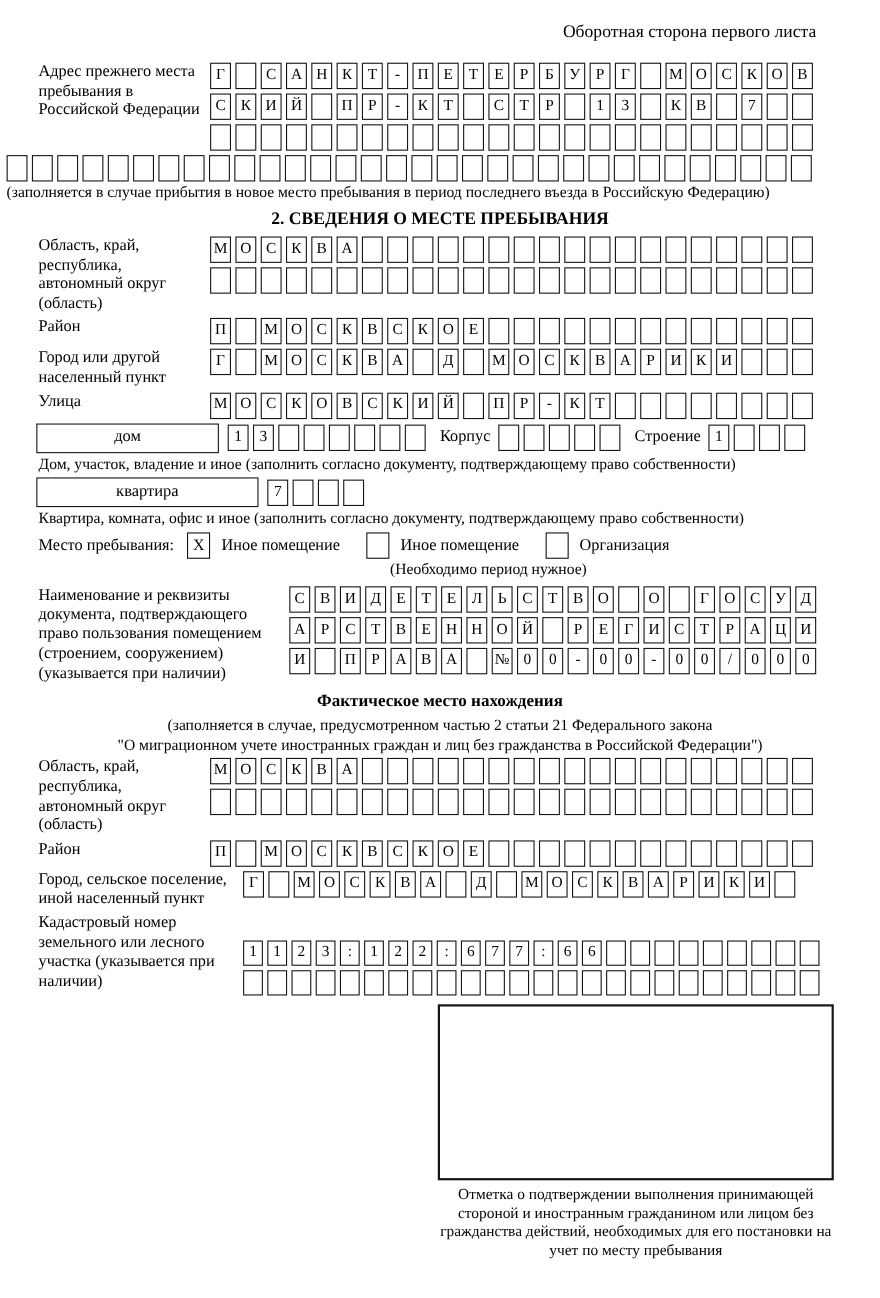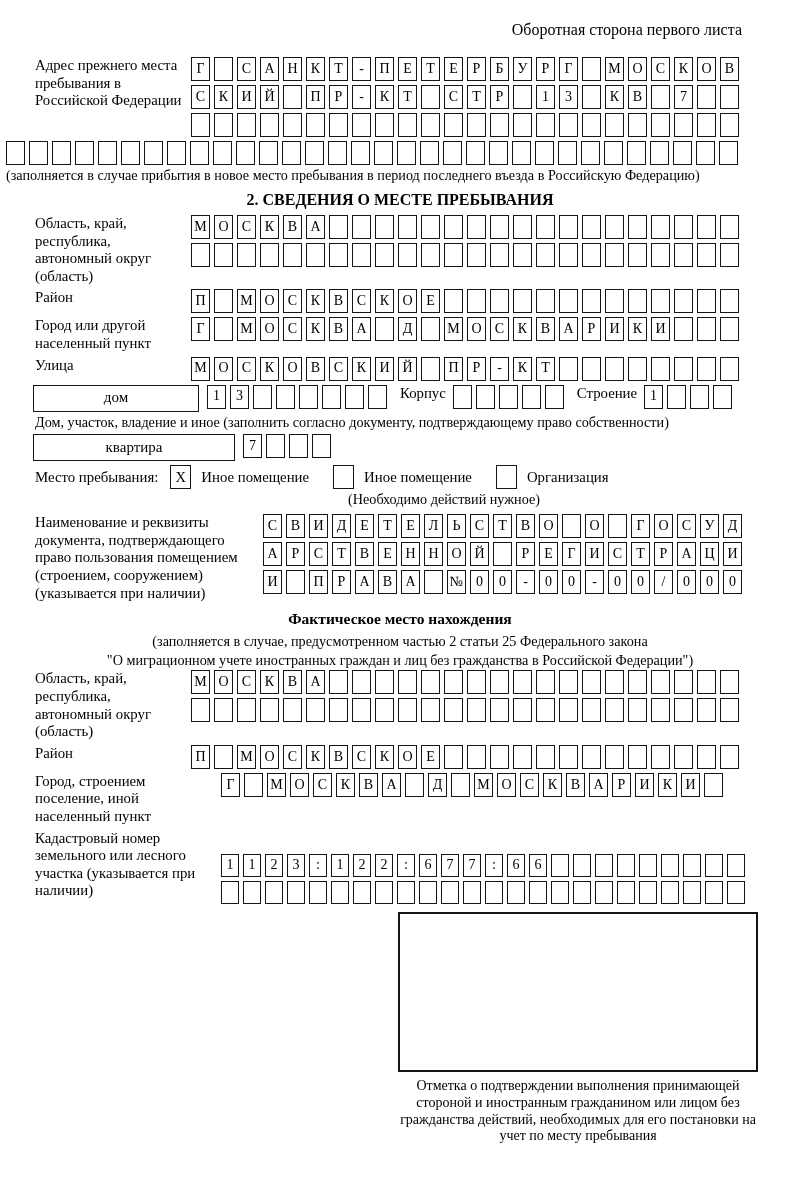--- a/index.html
+++ b/index.html
@@ -19,21 +19,21 @@
     flex:0 0 19px;width:19px;height:24px;box-sizing:border-box;
     border:1.8px solid #151515;display:flex;align-items:center;justify-content:center;
     font-size:14px;background:#fff;
   }
   .sm .cell{flex:0 0 18px;width:18px;height:23px;}
   .fullrow{margin:4px 0 0 6px;}
   .note{font-size:14.2px;text-align:left;margin:2px 6px 4px 6px;}
   .sec-title{font-weight:bold;font-size:16px;text-align:center;margin:6px 0 6px 0;}
   .fact-title{font-weight:bold;font-size:15.5px;text-align:center;margin:8px 0 4px 0;}
   .fact-note{font-size:14.2px;text-align:center;margin:0 0 2px 0;}
-  .house-row{display:flex;margin:4px 0 2px 33px;}
+  .house-row{display:flex;align-items:center;margin:4px 0 2px 33px;}
   .wbox{height:27px;box-sizing:border-box;border:1.8px solid #151515;
         display:flex;align-items:center;justify-content:center;font-size:15px;}
   .w166{width:166px;margin-right:8px;}
   .w202{width:202px;margin-right:8px;}
   .inline-lbl{margin:0 7px 0 13px;white-space:nowrap;}
   .side-note{font-size:14.2px;margin:0 0 2px 35px;}
   .place-row{display:flex;align-items:center;margin:4px 0 0 35px;white-space:nowrap;}
   .cbox{
     width:21px;height:24px;box-sizing:border-box;border:1.8px solid #151515;
     display:flex;align-items:center;justify-content:center;font-size:14.5px;margin:0 10px;
@@ -354,31 +354,32 @@
 
   <div class="house-row mb2">
     <div class="wbox w202">квартира</div>
     <div class="cellrow">
         <span class="cell">7</span>
         <span class="cell"></span>
         <span class="cell"></span>
         <span class="cell"></span>
       </div>
   </div>
+  <div class="side-note">Квартира, комната, офис и иное (заполнить согласно документу, подтверждающему право собственности)</div>
 
   <div class="place-row">
     <span>Место пребывания:</span>
     <span class="cbox first">X</span>
     <span class="opt-gap">Иное помещение</span>
     <span class="cbox"></span>
     <span class="opt-gap">Иное помещение</span>
     <span class="cbox"></span>
     <span>Организация</span>
   </div>
-  <div class="choose-note">(Необходимо действий нужное)</div>
+  <div class="choose-note">(Необходимо период нужное)</div>
 
   <div class="flexrow">
     <div class="lbl-doc">Наименование и реквизиты документа, подтверждающего право пользования помещением (строением, сооружением) (указывается при наличии)</div>
     <div class="gridcol">
       <div class="cellrow">
           <span class="cell">С</span>
           <span class="cell">В</span>
           <span class="cell">И</span>
           <span class="cell">Д</span>
           <span class="cell">Е</span>
@@ -442,21 +443,21 @@
           <span class="cell">0</span>
           <span class="cell">/</span>
           <span class="cell">0</span>
           <span class="cell">0</span>
           <span class="cell">0</span>
         </div>
     </div>
   </div>
 
   <div class="fact-title">Фактическое место нахождения</div>
-  <div class="fact-note">(заполняется в случае, предусмотренном частью 2 статьи 25 Федерального закона</div>
+  <div class="fact-note">(заполняется в случае, предусмотренном частью 2 статьи 21 Федерального закона</div>
   <div class="fact-note">"О миграционном учете иностранных граждан и лиц без гражданства в Российской Федерации")</div>
 
   <div class="flexrow">
     <div class="lbl">Область, край, республика, автономный округ (область)</div>
     <div class="gridcol">
       <div class="cellrow">
           <span class="cell">М</span>
           <span class="cell">О</span>
           <span class="cell">С</span>
           <span class="cell">К</span>
@@ -534,21 +535,21 @@
         <span class="cell"></span>
         <span class="cell"></span>
         <span class="cell"></span>
         <span class="cell"></span>
         <span class="cell"></span>
         <span class="cell"></span>
       </div>
   </div>
 
   <div class="flexrow">
-    <div class="lbl-wide">Город, строением поселение, иной населенный пункт</div>
+    <div class="lbl-wide">Город, сельское поселение, иной населенный пункт</div>
     <div class="cellrow">
         <span class="cell">Г</span>
         <span class="cell"></span>
         <span class="cell">М</span>
         <span class="cell">О</span>
         <span class="cell">С</span>
         <span class="cell">К</span>
         <span class="cell">В</span>
         <span class="cell">А</span>
         <span class="cell"></span>

